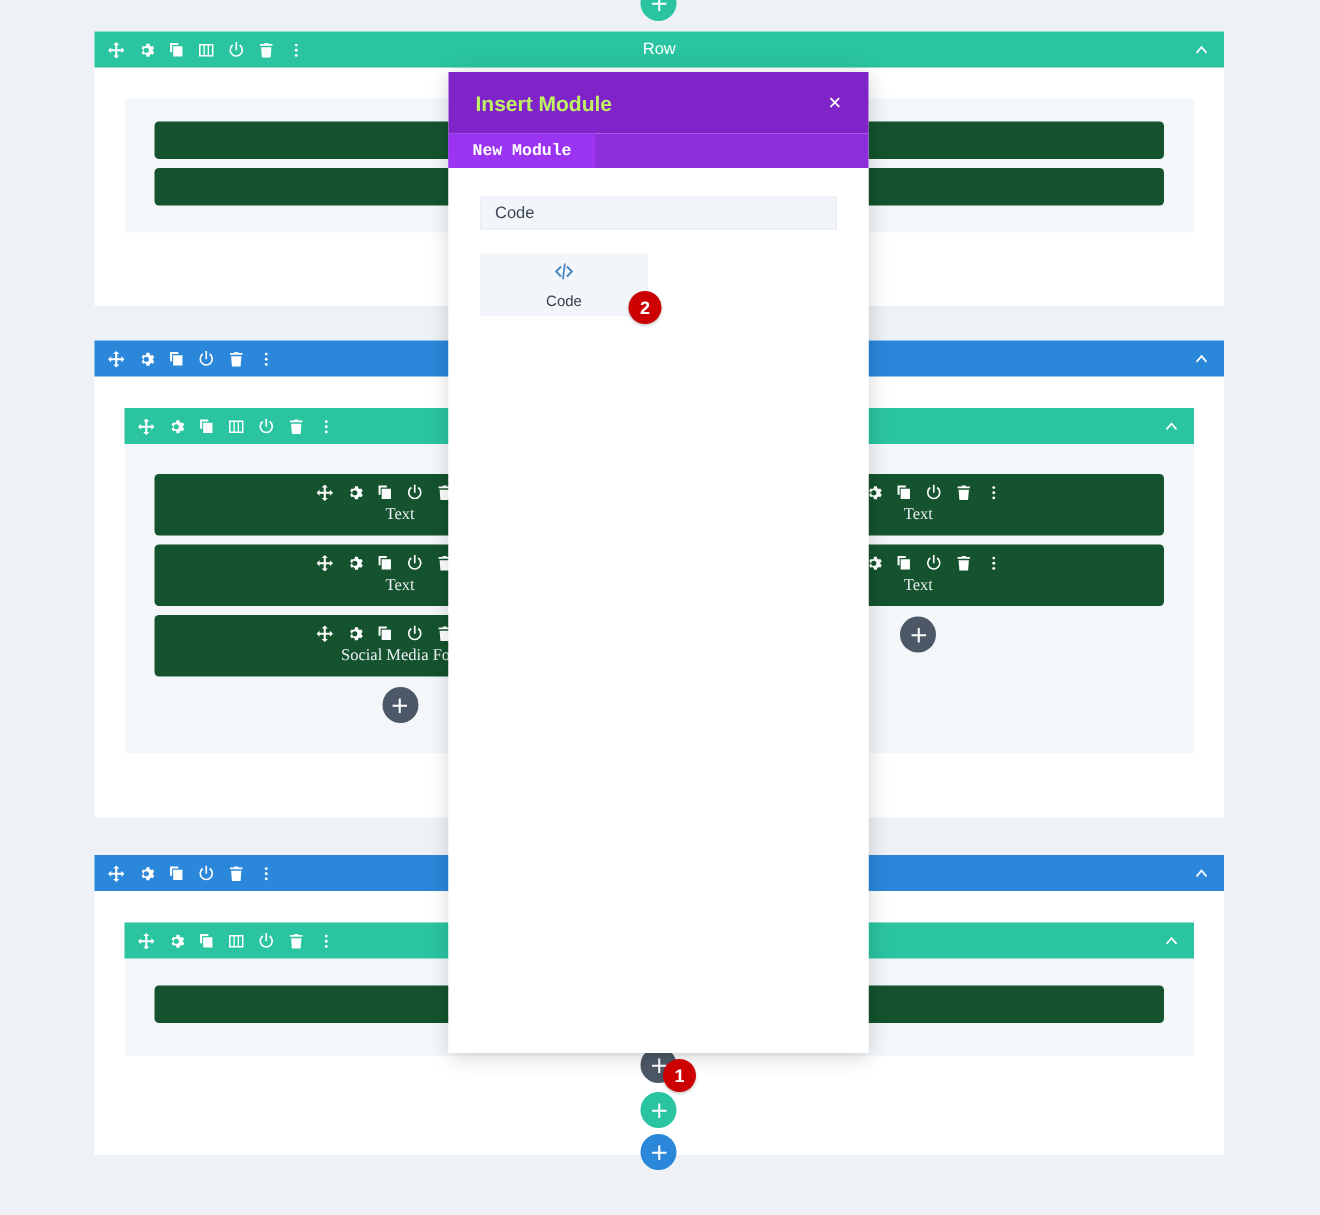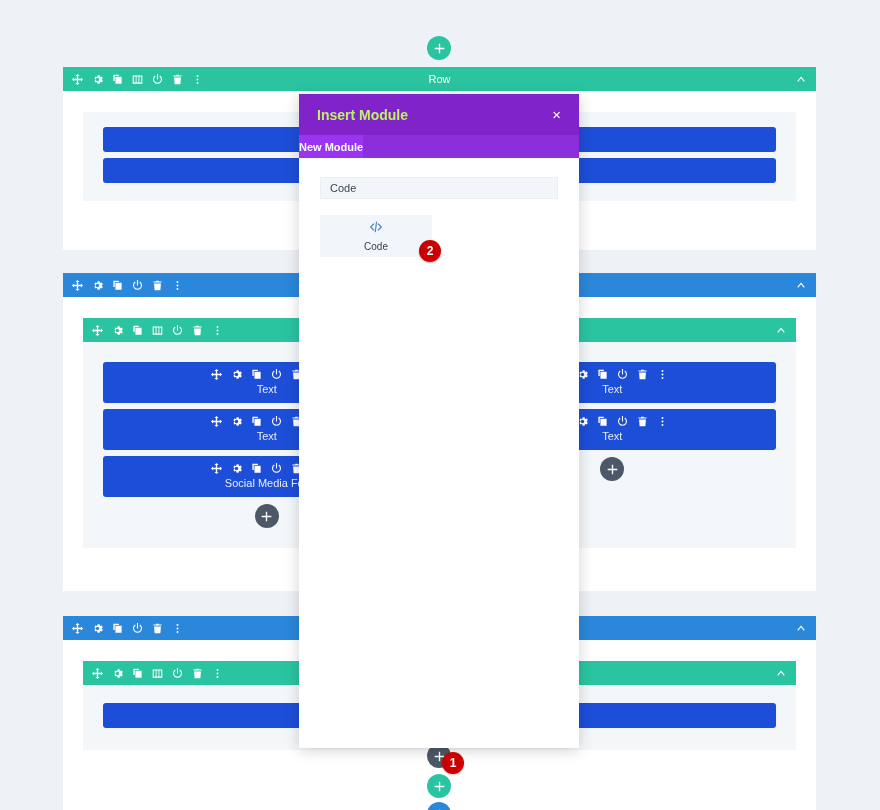--- a/index.html
+++ b/index.html
@@ -6,21 +6,21 @@
 
   body {
     width: 880px;
     height: 810px;
     background: #eef1f5;
     font-family: "Liberation Sans", sans-serif;
     overflow: hidden;
     position: relative;
   }
 
-  .canvas { position: relative; width: 880px; height: 576px; margin-top: 46px; }
+  .canvas { position: relative; width: 880px; height: 576px; }
 
   
   .round-btn {
     width: 24px; height: 24px; border-radius: 50%;
     display: flex; align-items: center; justify-content: center;
     color: #fff; font-size: 15px; line-height: 1;
     position: absolute; z-index: 5;
   }
   .round-btn svg { width: 11px; height: 11px; fill: #fff; }
   .rb-green { background: #2ac4a1; }
@@ -52,26 +52,27 @@
     font-size: 11px; color: #ffffff; pointer-events: none;
   }
   .bar-chevron {
     margin-left: auto; padding-right: 10px; display: flex; align-items: center;
   }
   .bar-chevron svg { width: 10px; height: 10px; fill: #ffffff; }
 
   
   .modules { padding: 20px; }
   .module {
-    background: #1d4ed8;
+    background: #14532d;
     border-radius: 3px;
     padding: 7px 0 8px 0;
     margin-bottom: 6px;
     text-align: center;
     position: relative;
+    font-family: Liberation Serif, serif;
   }
   .module-icons {
     display: flex; align-items: center; justify-content: center; gap: 9px;
   }
   .module-icons svg { width: 11px; height: 11px; fill: #ffffff; display: block; }
   .module-label {
     font-size: 11px; color: #e8edf2; margin-top: 3px; white-space: nowrap;
   }
   .module-thin { padding: 7px 0 7px 0; }
   .add-module-wrap { display: flex; justify-content: center; margin-top: 7px; }
@@ -100,21 +101,21 @@
   }
   .modal-title { color: #bef264; font-size: 14px; font-weight: bold; }
   .modal-close {
     margin-left: auto; color: #fff; font-size: 15px; line-height: 1;
     font-family: "Liberation Sans", sans-serif;
   }
   .modal-tabs { display: flex; height: 23px; background: #8d2edd; }
   .modal-tab {
     display: flex; align-items: center; justify-content: center;
     font-size: 11px; color: #ffffff; font-weight: bold;
-    padding: 0 0; height: 100%;
+    padding: 0 16px; height: 100%; font-family: Liberation Mono, monospace;
   }
   .modal-tab.active { background: #9b34f0; }
   .modal-body { flex: 1; background: #ffffff; padding: 19px 21px 0 21px; }
   .search-field {
     height: 22px; background: #f2f5f9;
     display: flex; align-items: center;
     padding: 0 9px; font-size: 11px; color: #3a4654;
     border: 1px solid #eaeef3;
   }
   .module-grid { margin-top: 16px; display: flex; }

